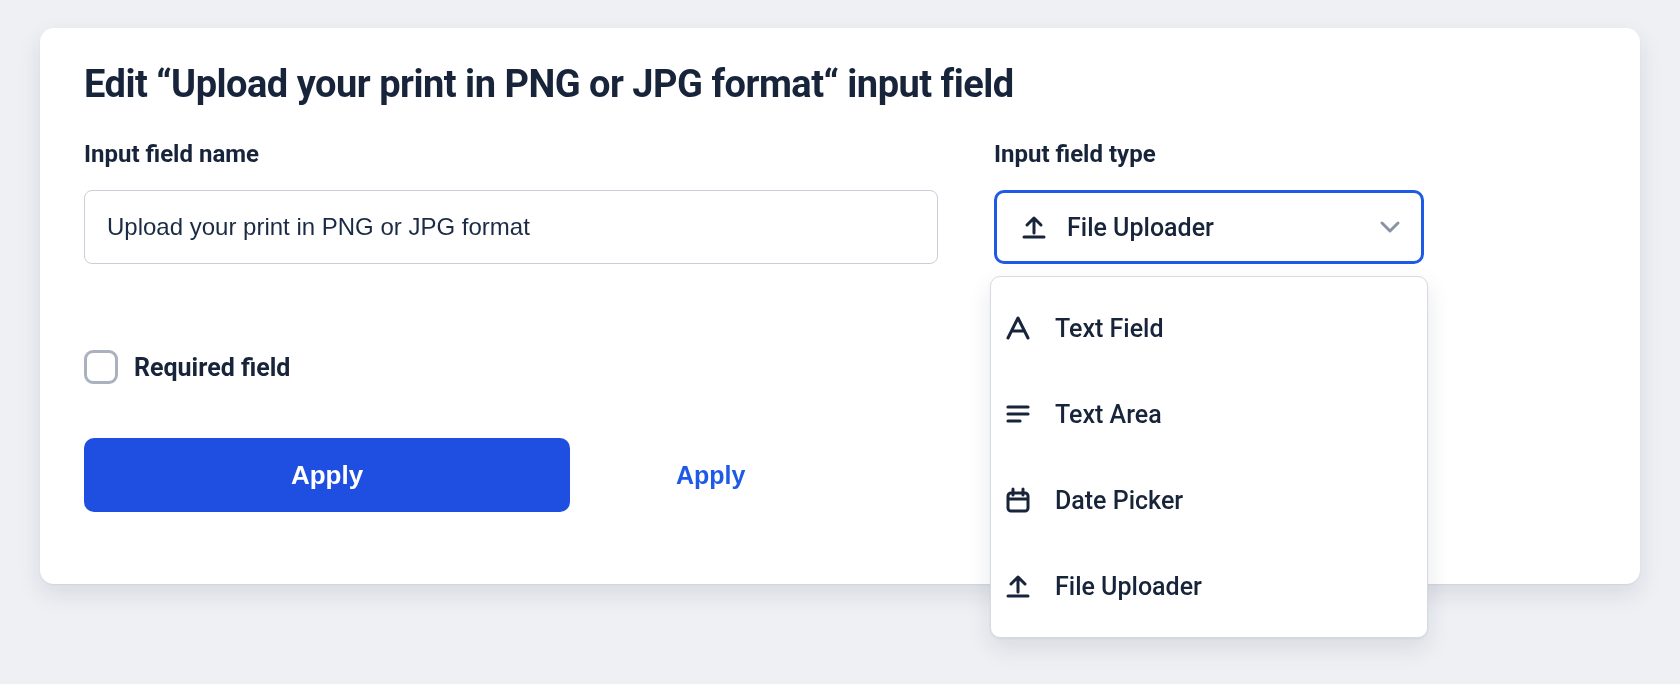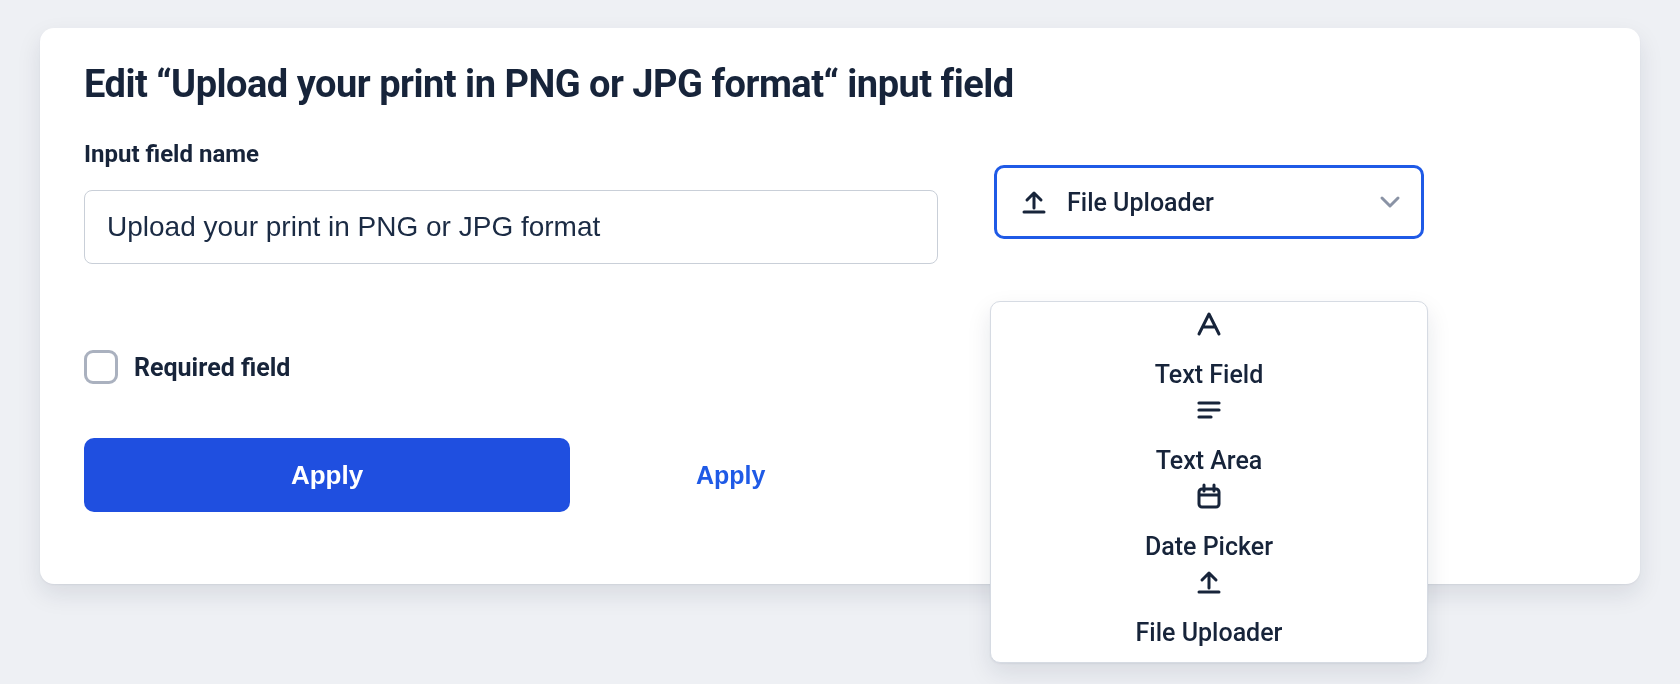--- a/index.html
+++ b/index.html
@@ -59,21 +59,21 @@
   }
 
   
   .text-input {
     width: 100%;
     height: 74px;
     border: 1px solid var(--border);
     border-radius: 8px;
     background: #fff;
     padding: 8px 22px;
-    font-size: 28px;
+    font-size: 24px;
     color: var(--ink-soft);
     outline: none;
   }
 
   
   .select-btn {
     width: 100%;
     height: 74px;
     display: flex;
     align-items: center;
@@ -104,21 +104,20 @@
   .menu-item {
     display: flex;
     align-items: center;
     gap: 22px;
     height: 86px;
     padding: 0 12px;
     font-size: 25px;
     font-weight: 500;
     color: var(--ink);
     cursor: pointer;
-    flex-direction: column;
   }
   .menu-item .icon-slot { width: 30px; display: inline-flex; align-items: center; justify-content: center; }
 
   
   .check-row {
     margin-top: 86px;
     display: flex;
     align-items: center;
     gap: 16px;
   }
@@ -130,21 +129,21 @@
     background: #fff;
     cursor: pointer;
   }
   .check-label { font-size: 25px; font-weight: 700; color: var(--ink); }
 
   
   .actions {
     margin-top: 54px;
     display: flex;
     align-items: center;
-    gap: 56px;
+    gap: 36px;
   }
   .btn-primary {
     width: 486px;
     height: 74px;
     border: none;
     border-radius: 10px;
     background: var(--accent-strong);
     color: #fff;
     font-size: 26px;
     font-weight: 700;
@@ -193,20 +192,21 @@
   <h1 class="title">Edit “Upload your print in PNG or JPG format“ input field</h1>
 
   <div class="row">
 
     <div class="col-left">
       <div class="label">Input field name</div>
       <input class="text-input" value="Upload your print in PNG or JPG format" style="">
     </div>
 
     <div class="col-right">
+      <div class="label">Input field type</div>
 
       <div class="select-btn">
         <span class="icon-slot">
           <svg width="28" height="28" viewBox="0 0 28 28" style="color:#17243a">
               <use href="#ic-upload"></use>
             </svg>
         </span>
         <span class="select-text">File Uploader</span>
         <span class="caret">
           <svg width="26" height="26" viewBox="0 0 26 26">

